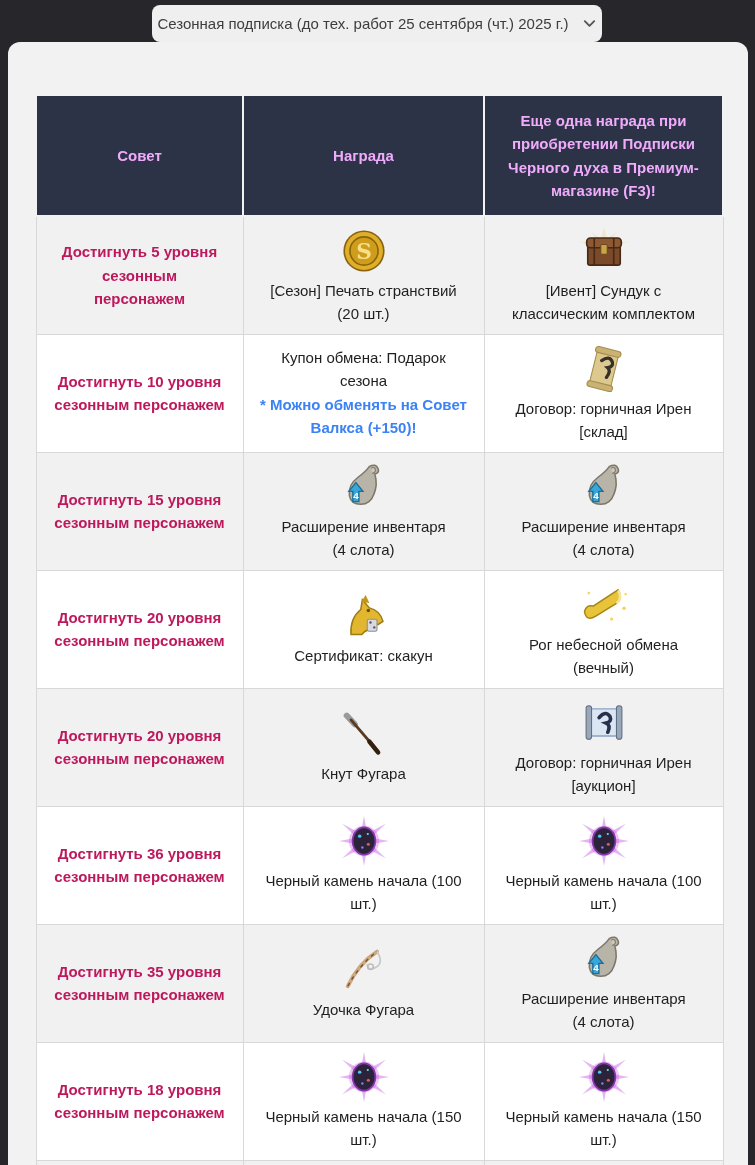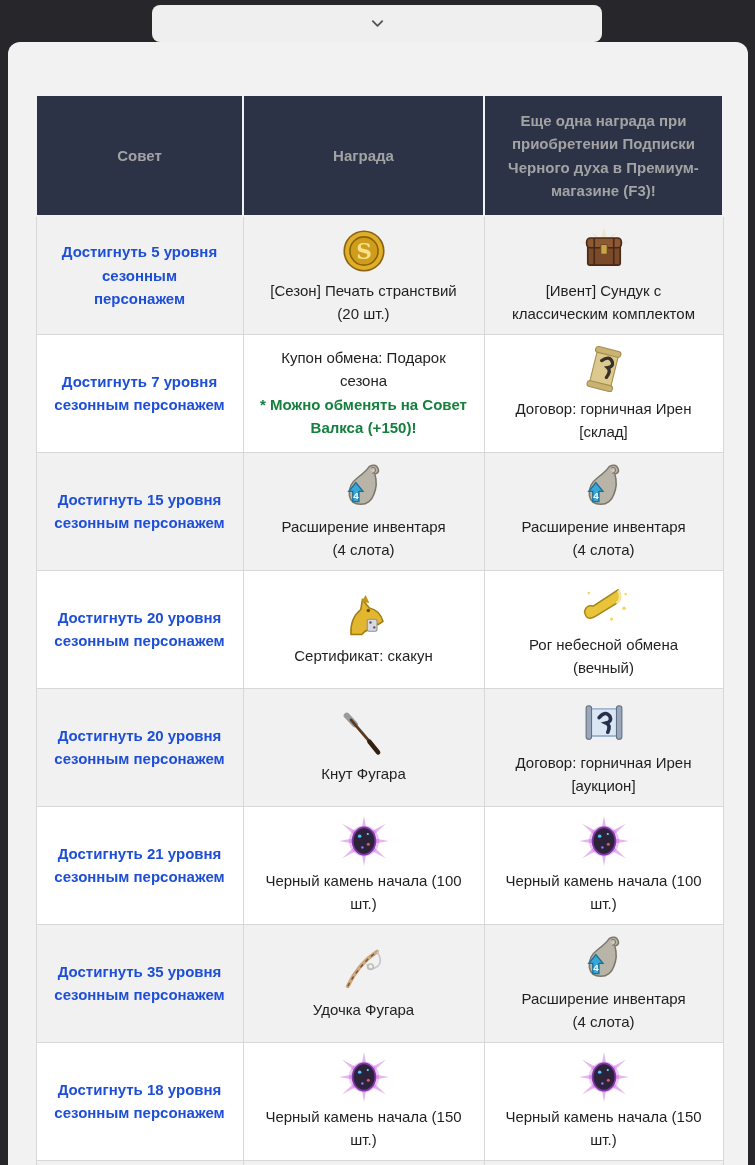--- a/index.html
+++ b/index.html
@@ -21,42 +21,43 @@
     background:#f2f2f3;border-radius:12px 12px 0 0;
   }
   table.rewards{
     position:absolute;left:27px;top:52px;width:687px;
     border-collapse:collapse;table-layout:fixed;
   }
   col.c1{width:207px}
   col.c2{width:241px}
   col.c3{width:239px}
   th{
-    background:#2d3347;color:#a3a3a3;font-weight:bold;font-size:15px;
+    background:#2d3347;color:#f0abfc;font-weight:bold;font-size:15px;
     height:119px;text-align:center;vertical-align:middle;
     border:2px solid #f2f2f3;padding:0 14px;line-height:1.55;
     white-space:pre-line;
   }
   td{
     border:1px solid #d8d8d8;height:118px;box-sizing:border-box;
     text-align:center;vertical-align:middle;
     font-size:15px;color:#1f1f1f;line-height:1.5;padding:6px 10px;
   }
   tr.striped td{background:#f1f1f2}
   tr.plain td{background:#ffffff}
-  td .goal{font-weight:bold;color:#1d4ed8;white-space:pre-line;line-height:1.55}
+  td .goal{font-weight:bold;color:#be185d;white-space:pre-line;line-height:1.55}
   td .icon{display:block;margin:0 auto 3px;width:52px;height:52px}
   td .icon svg{width:52px;height:52px;display:block}
   td .rtext{white-space:pre-line}
   td .note{white-space:pre-line;font-weight:bold;margin-top:2px}
 </style>
 </head>
 <body>
 
 <div class="season-select">
+  <span>Сезонная подписка (до тех. работ 25 сентября (чт.) 2025 г.)</span>
   <span class="chev">
     <svg viewBox="0 0 16 16">
         <path d="M3 5.5 l5 5 5 -5" fill="none" stroke="#555" stroke-width="2" stroke-linecap="round" stroke-linejoin="round"></path>
       </svg>
   </span>
 </div>
 
 <div class="card">
   <table class="rewards">
     <colgroup>
@@ -103,27 +104,27 @@
                 <line x1="15" y1="12" x2="15" y2="37" stroke="#472a15" stroke-width="1.5"></line>
                 <line x1="33" y1="12" x2="33" y2="37" stroke="#472a15" stroke-width="1.5"></line>
               </svg>
             </div>
             <div class="rtext">[Ивент] Сундук с
 классическим комплектом</div>
           </td>
         </tr>
         <tr class="plain">
           <td>
-            <div class="goal">Достигнуть 7 уровня
+            <div class="goal">Достигнуть 10 уровня
 сезонным персонажем</div>
           </td>
           <td>
             <div class="rtext">Купон обмена: Подарок
 сезона</div>
-            <div class="note" style="color: #15803d;">* Можно обменять на Совет
+            <div class="note" style="color: #3b82f6;">* Можно обменять на Совет
 Валкса (+150)!</div>
           </td>
           <td>
             <div class="icon">
               <svg viewBox="0 0 48 48">
                 <g transform="rotate(14 24 24)">
                   <rect x="14" y="8" width="20" height="31" rx="2" fill="#ddc98e" stroke="#a58d4e"></rect>
                   <rect x="12" y="5" width="24" height="5.5" rx="2.7" fill="#c9b272" stroke="#a58d4e"></rect>
                   <rect x="12" y="37.5" width="24" height="5.5" rx="2.7" fill="#c9b272" stroke="#a58d4e"></rect>
                   <path d="M20 17 q6 -7 10 -1 q2 4 -3 6 q4 2 1 9" fill="none" stroke="#36302a" stroke-width="3" stroke-linecap="round"></path>
@@ -220,21 +221,21 @@
                 <rect x="35.5" y="8" width="5" height="31" rx="2.4" fill="#9aa7b8" stroke="#5f6e82"></rect>
                 <path d="M19.5 19 q6 -7 10 -1 q2 4.5 -3.5 6 q4.5 2 1.5 8.5" fill="none" stroke="#26324d" stroke-width="3.4" stroke-linecap="round"></path>
               </svg>
             </div>
             <div class="rtext">Договор: горничная Ирен
 [аукцион]</div>
           </td>
         </tr>
         <tr class="plain">
           <td>
-            <div class="goal">Достигнуть 21 уровня
+            <div class="goal">Достигнуть 36 уровня
 сезонным персонажем</div>
           </td>
           <td>
             <div class="icon">
               <svg viewBox="0 0 48 48">
                 <path d="M24 1 L27 17 L44 8 L30.5 21 L47 24 L30.5 27 L44 40 L27 31 L24 47 L21 31 L4 40 L17.5 27 L1 24 L17.5 21 L4 8 L21 17 Z" fill="#c85ce0" opacity="0.45"></path>
                 <circle cx="24" cy="24" r="14" fill="#c85ce0" opacity="0.35"></circle>
                 <ellipse cx="24" cy="24" rx="10.5" ry="12.5" fill="#2b2339" stroke="#8636ad" stroke-width="1.6"></ellipse>
                 <circle cx="20" cy="19.5" r="1.6" fill="#4fc3f7"></circle>
                 <circle cx="28" cy="27" r="1.4" fill="#e05a5a"></circle>

